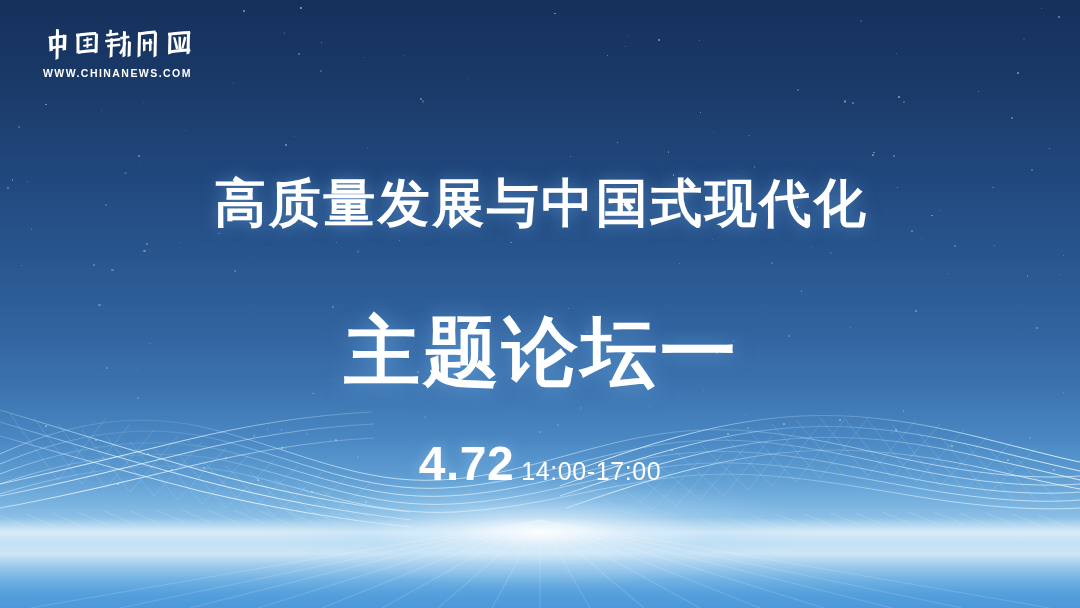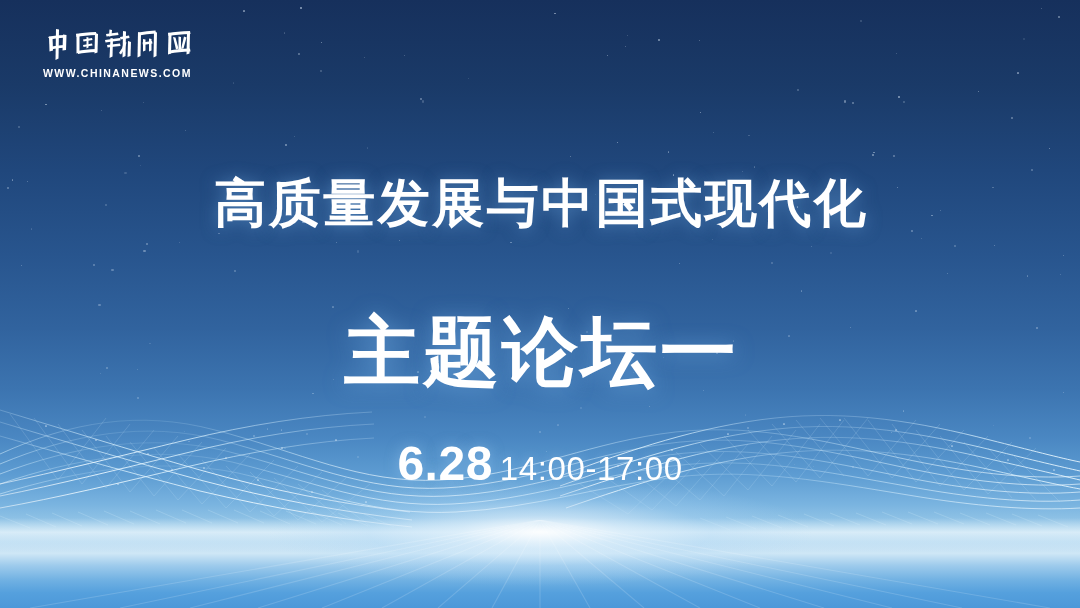--- a/index.html
+++ b/index.html
@@ -175,21 +175,21 @@
     line-height:1;
   }
   .line-when .date {
     font-size:48px;
     font-weight:700;
     letter-spacing:0.5px;
     vertical-align:baseline;
     text-shadow:0 0 14px rgba(160,205,245,.5);
   }
   .line-when .time {
-    font-size:33px;
+    font-size:25px;
     font-weight:300;
     letter-spacing:.6px;
     margin-left:7px;
     vertical-align:baseline;
     text-shadow:0 0 12px rgba(160,205,245,.45);
   }
 </style>
 </head>
 <body>
 
@@ -590,17 +590,17 @@
 
   <div id="content">
 
 
     <div class="line-theme">高质量发展与中国式现代化</div>
 
 
     <div class="line-title">主题论坛一</div>
 
     <div class="line-when">
-      <span class="date">6.28</span><span class="time">14:00-17:00</span>
+      <span class="date">4.72</span><span class="time">14:00-17:00</span>
     </div>
 
   </div>
 </div>
 
 </body></html>

